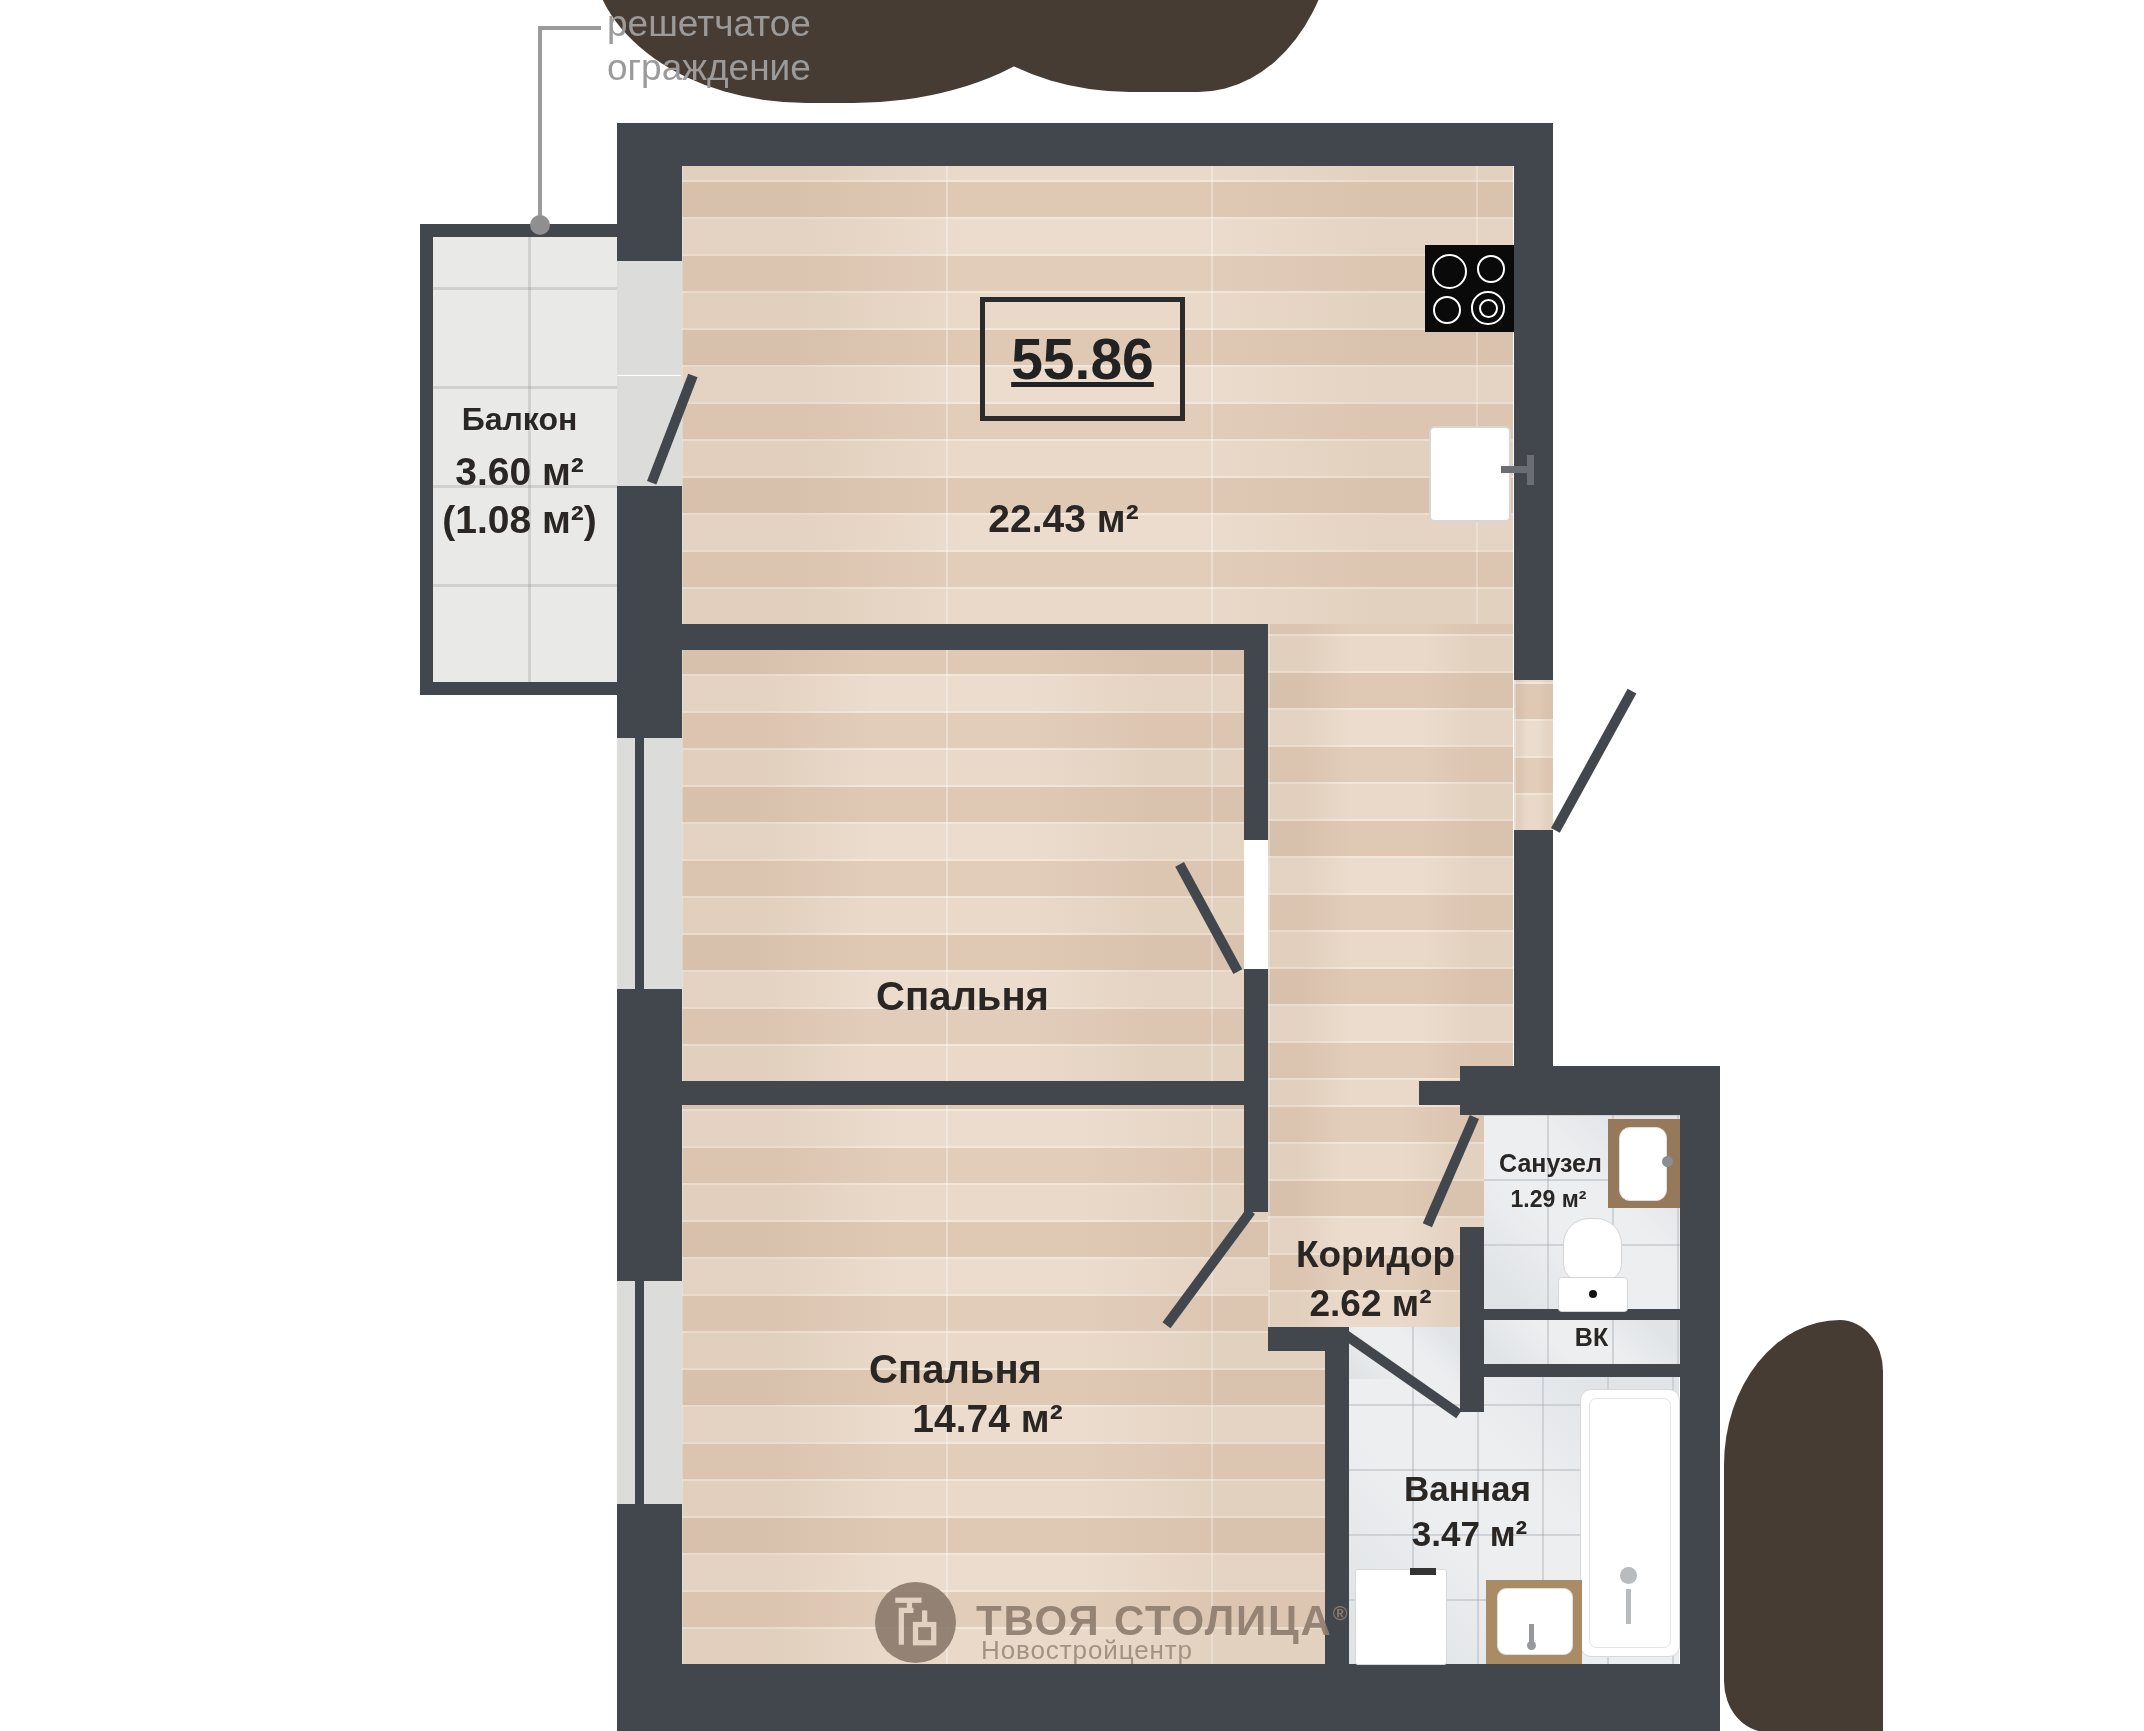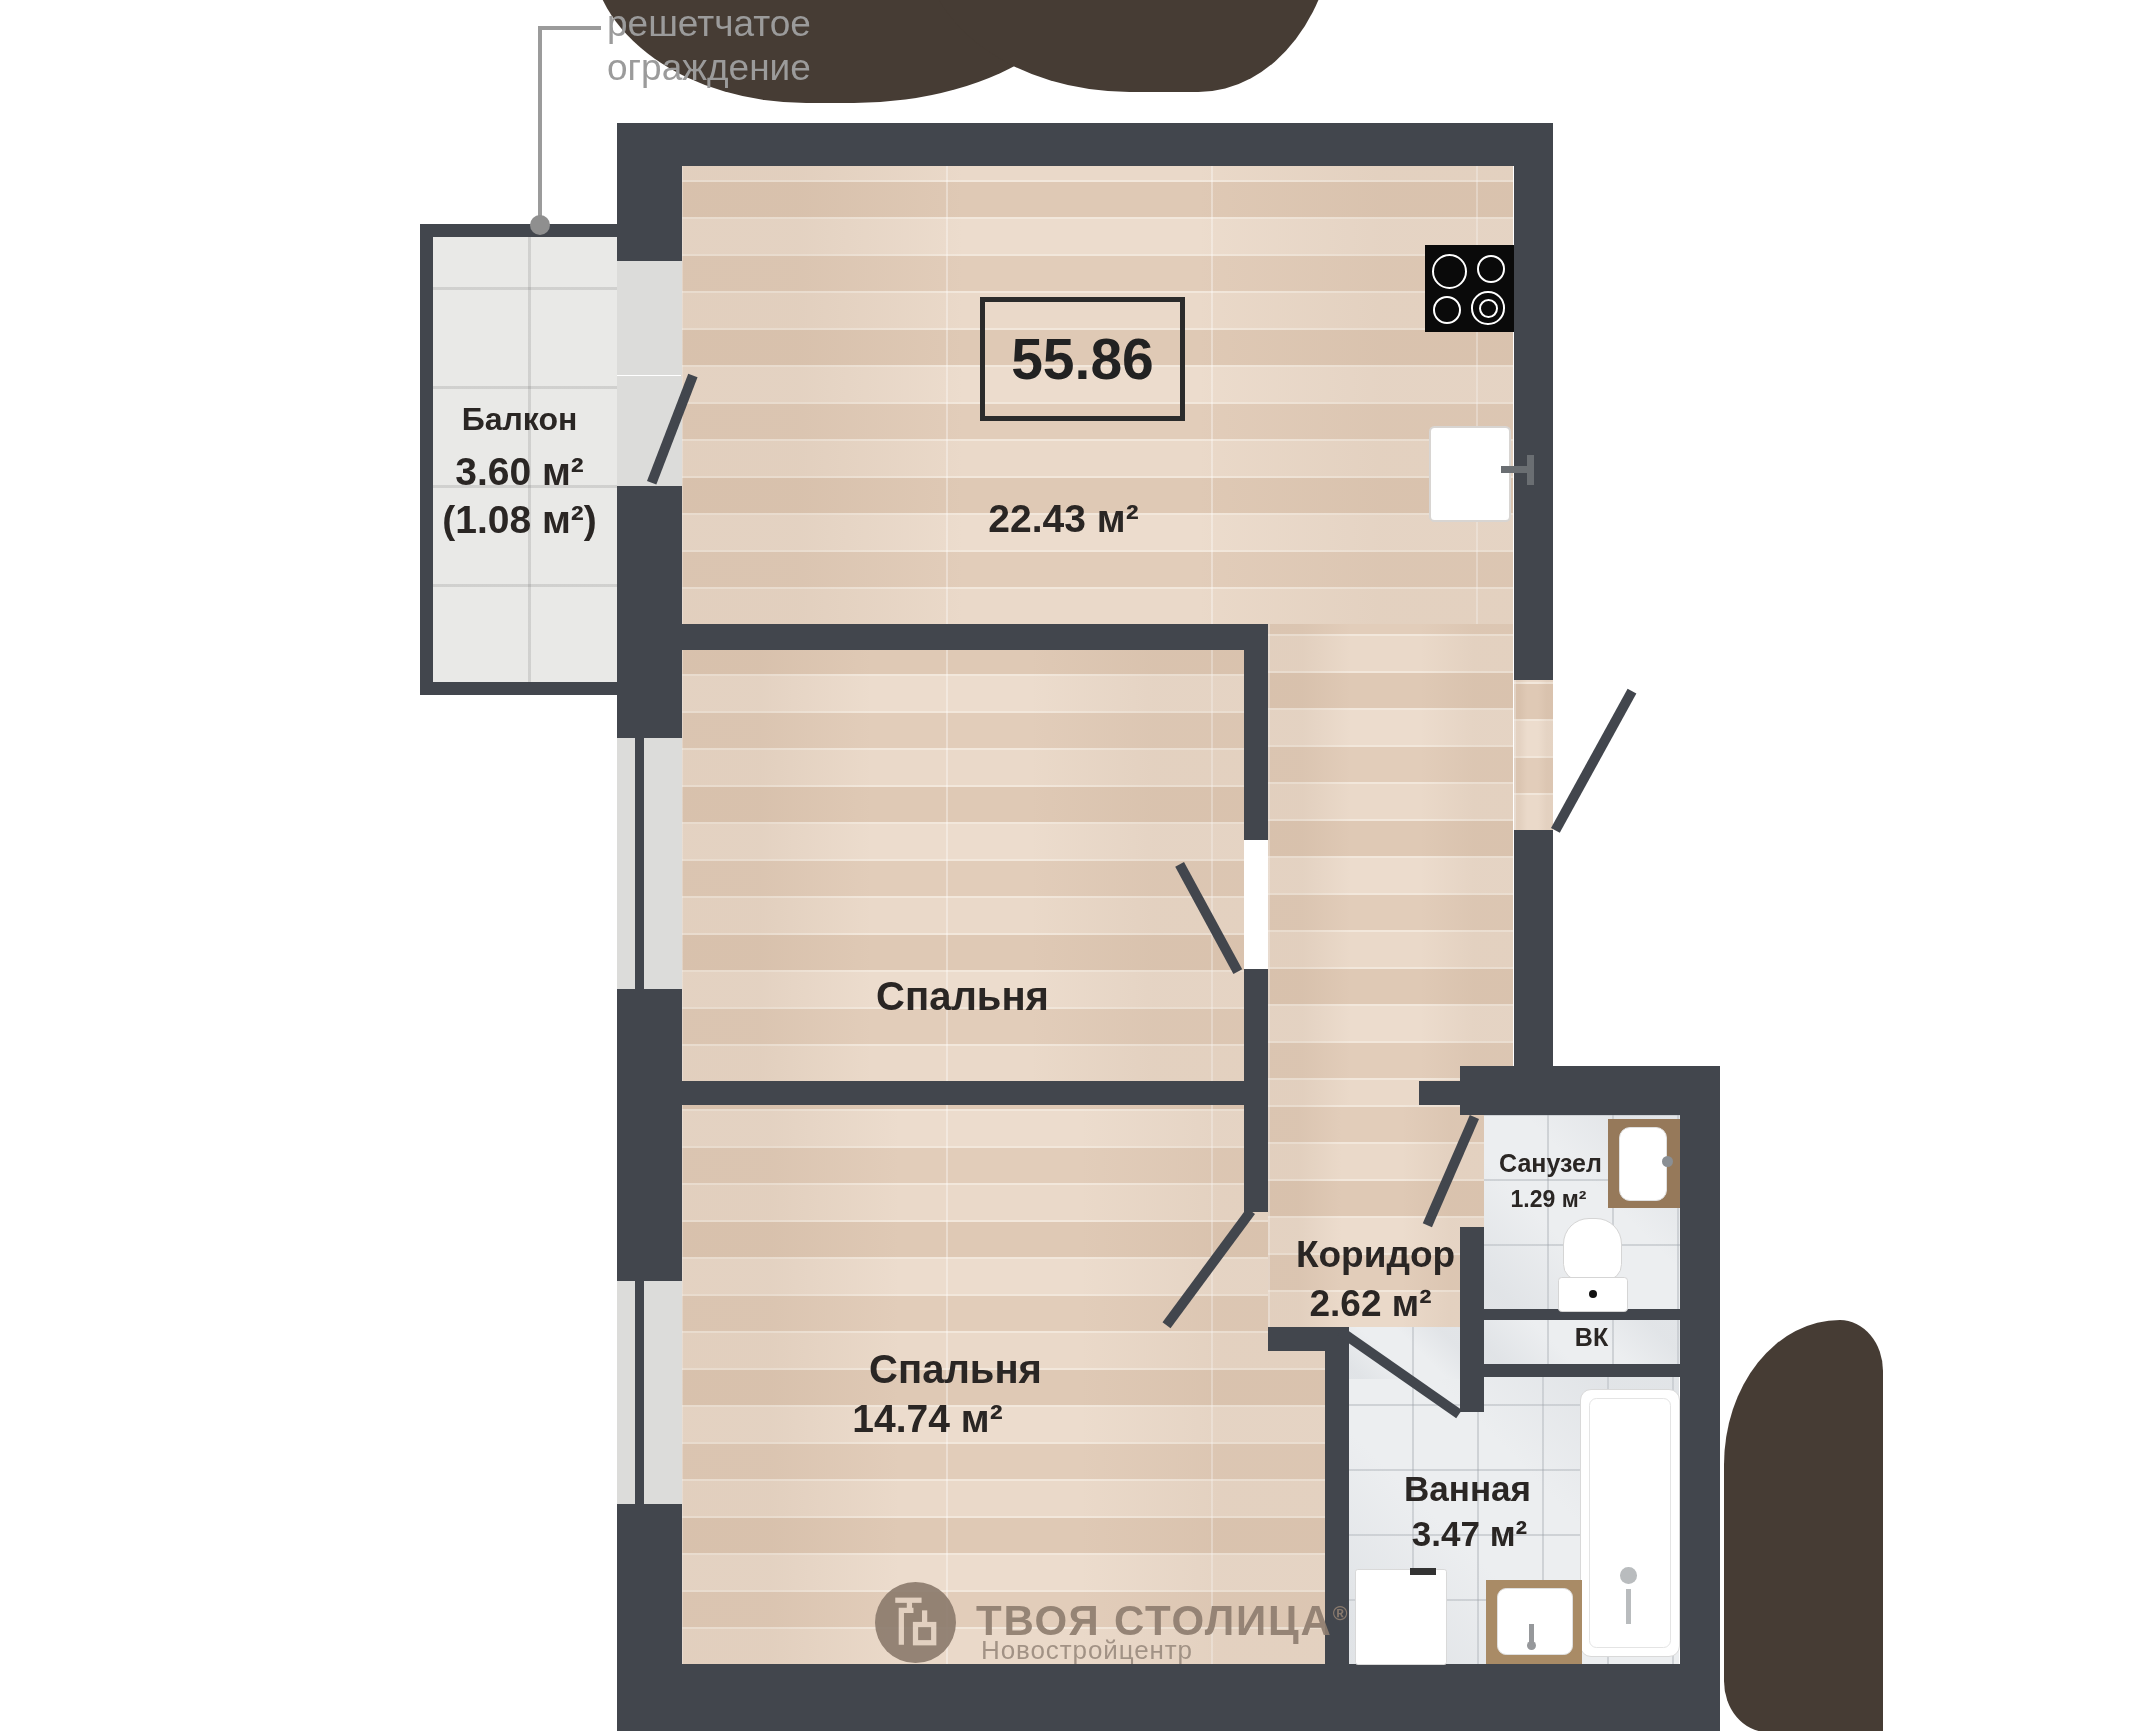--- a/index.html
+++ b/index.html
@@ -24,21 +24,21 @@
       repeating-linear-gradient(90deg, rgba(0,0,0,0) 0 63px, rgba(152,158,165,.35) 63px 65px);}
   .win{position:absolute;z-index:20;background:#dcdcda;}
   .winline{position:absolute;z-index:22;background:#42464d;}
   .leaf{position:absolute;z-index:35;height:10px;background:#42464d;transform-origin:0 0;}
   .blob{position:absolute;z-index:1;background:#463c34;}
   .lbl{position:absolute;z-index:50;color:#2a2624;font-weight:700;text-align:center;white-space:nowrap;}
   .fixture{position:absolute;z-index:40;}
   .leader{position:absolute;z-index:55;background:#9b9b9b;}
   .annot{position:absolute;z-index:56;color:#9b9b9b;font-size:37px;line-height:44px;font-weight:400;white-space:pre-line;}
   .areabox{position:absolute;z-index:50;border:5.5px solid #2b2b2b;display:flex;align-items:center;justify-content:center;
-           font-size:57px;font-weight:700;color:#222;}
+           font-size:57px;font-weight:700;color:#222;text-decoration:underline;}
   .circ{position:absolute;border-radius:50%;}
   .wm{position:absolute;z-index:45;opacity:.92;}
 </style>
 </head>
 <body>
 
 <div class="stage">
 
   <div class="blob" style="left:591px;top:-74px;width:526px;height:177px;border-radius:0 0 55% 45% / 0 0 110% 95%;"></div>
   <div class="blob" style="left:923px;top:-88px;width:413px;height:180px;border-radius:0 0 40% 60% / 0 0 120% 100%;"></div>
@@ -146,21 +146,21 @@
 
   <div class="lbl" style="left:381px;top:401px;width:277px;font-size:32px;">Балкон</div>
   <div class="lbl" style="left:381px;top:450px;width:277px;font-size:39px;">3.60 м²</div>
   <div class="lbl" style="left:381px;top:498px;width:277px;font-size:39px;">(1.08 м²)</div>
 
   <div class="lbl" style="left:879px;top:497px;width:369px;font-size:39px;">22.43 м²</div>
 
   <div class="lbl" style="left:732px;top:974px;width:461px;font-size:40px;">Спальня</div>
 
   <div class="lbl" style="left:725px;top:1347px;width:461px;font-size:40px;">Спальня</div>
-  <div class="lbl" style="left:743px;top:1397px;width:369px;font-size:39px;">14.74 м²</div>
+  <div class="lbl" style="left:803px;top:1397px;width:369px;font-size:39px;">14.74 м²</div>
 
   <div class="lbl" style="left:1237px;top:1234px;width:277px;font-size:37px;">Коридор</div>
   <div class="lbl" style="left:1232px;top:1283px;width:277px;font-size:37px;">2.62 м²</div>
 
   <div class="lbl" style="left:1486px;top:1149px;width:129px;font-size:25px;">Санузел</div>
   <div class="lbl" style="left:1484px;top:1186px;width:129px;font-size:23px;">1.29 м²</div>
 
   <div class="lbl" style="left:1527px;top:1323px;width:129px;font-size:25px;">ВК</div>
 
   <div class="lbl" style="left:1329px;top:1469px;width:277px;font-size:35px;">Ванная</div>

